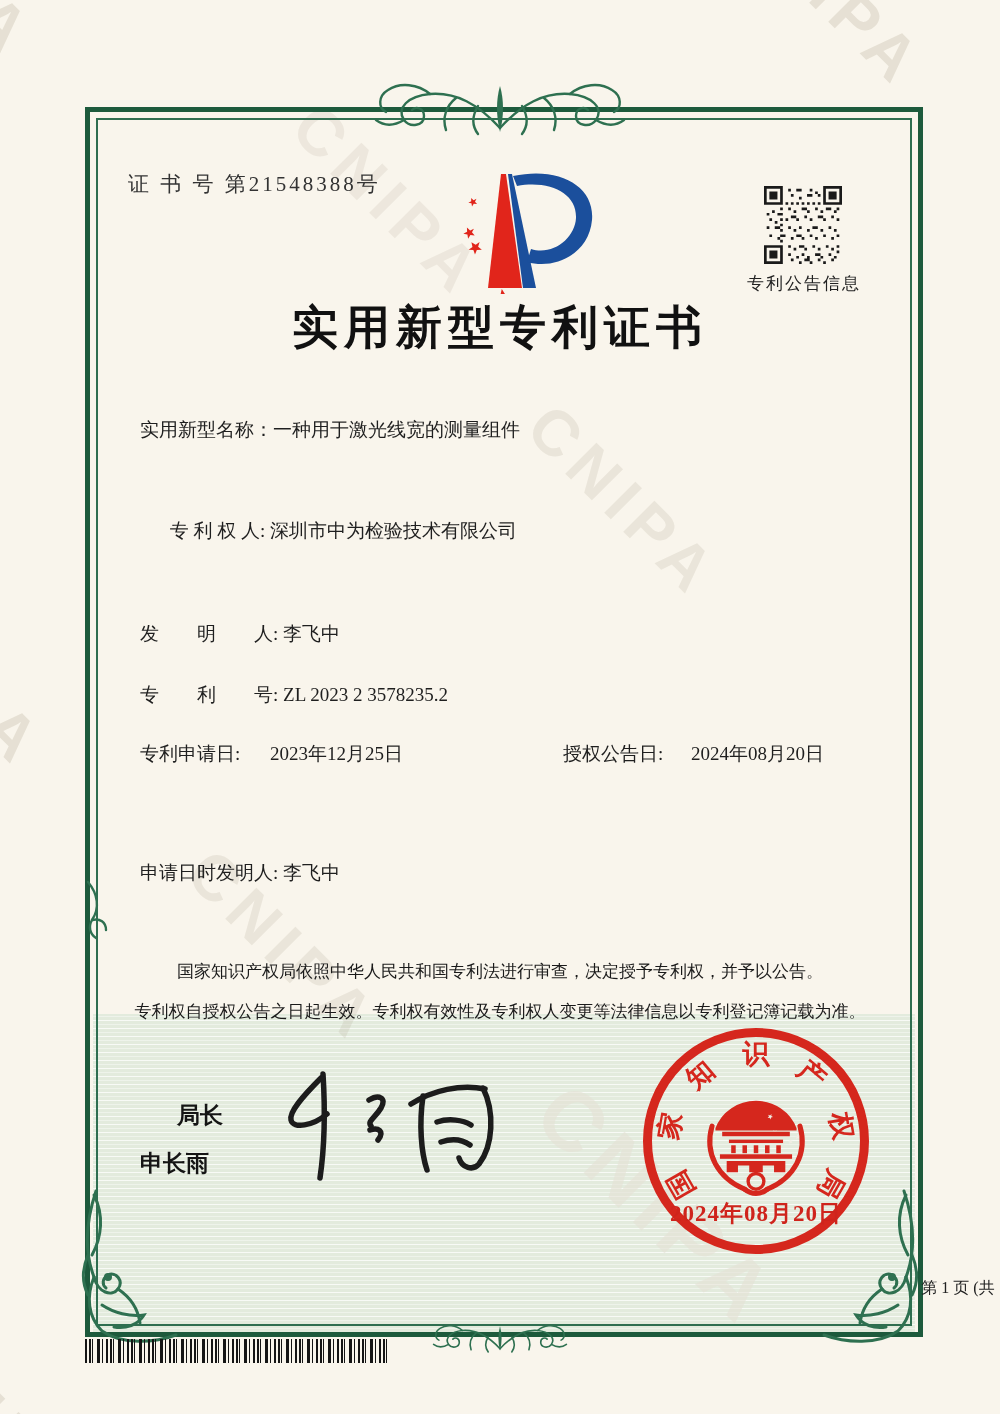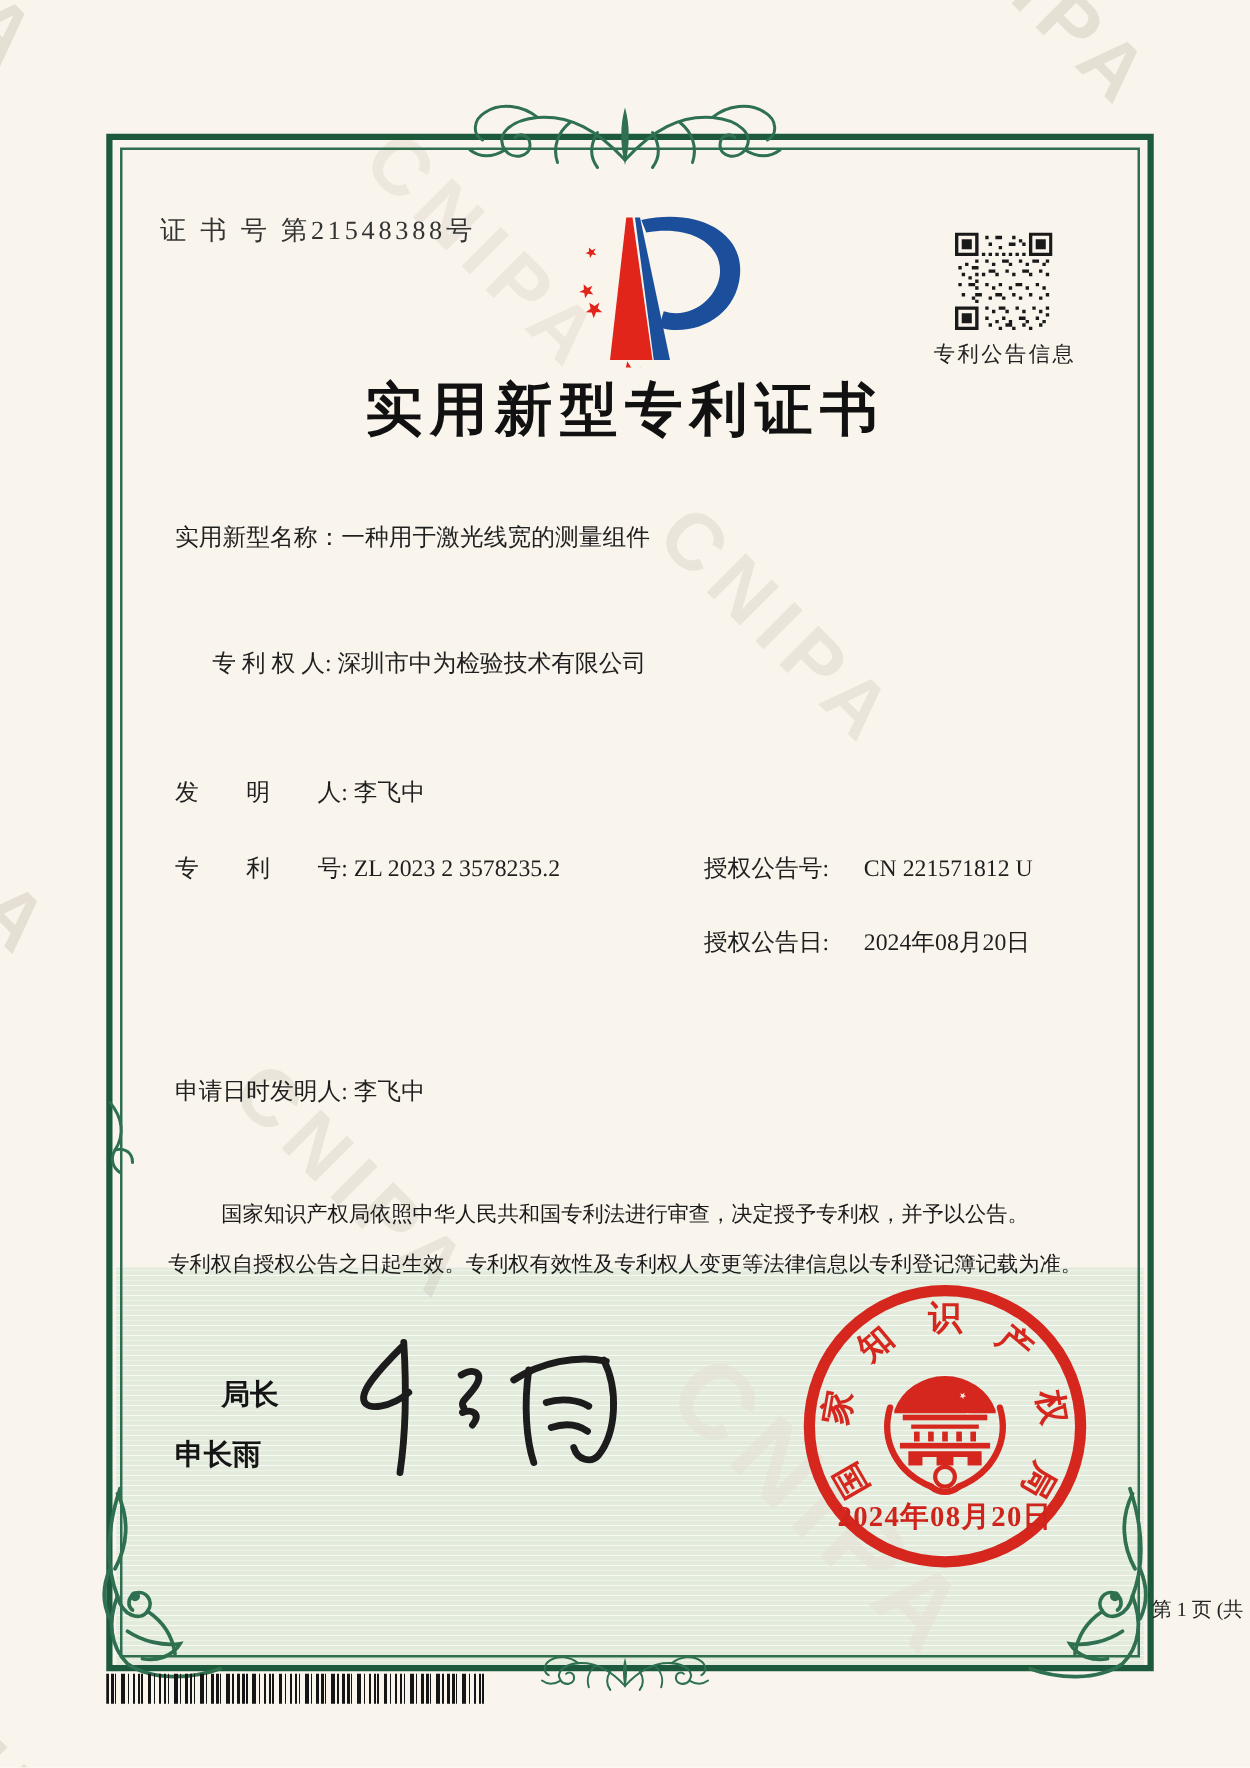--- a/index.html
+++ b/index.html
@@ -198,22 +198,22 @@
   </div>
   <div class="row r2">
     <span class="fl-lab">专 利 权 人: </span><span class="fv">深圳市中为检验技术有限公司</span>
   </div>
   <div class="row r4">
     <span class="fl-lab">发　　明　　人: </span><span class="fv">李飞中</span>
   </div>
   <div class="row r5">
     <span class="fl-lab">专　　利　　号: </span><span class="fv">ZL 2023 2 3578235.2</span>
   </div>
-  <div class="row r5 col2">
-    <span class="fl-lab">授权公告号: </span><span class="fv">CN 221571812 U</span>
+  <div class="row r6">
+    <span class="fl-lab">专利申请日: </span><span class="fv">2023年12月25日</span>
   </div>
   <div class="row r6 col2">
     <span class="fl-lab">授权公告日: </span><span class="fv">2024年08月20日</span>
   </div>
   <div class="row r8">
     <span class="fl-lab">申请日时发明人: </span><span class="fv">李飞中</span>
   </div>
 
   <div class="legal">
     <div>国家知识产权局依照中华人民共和国专利法进行审查，决定授予专利权，并予以公告。</div>

